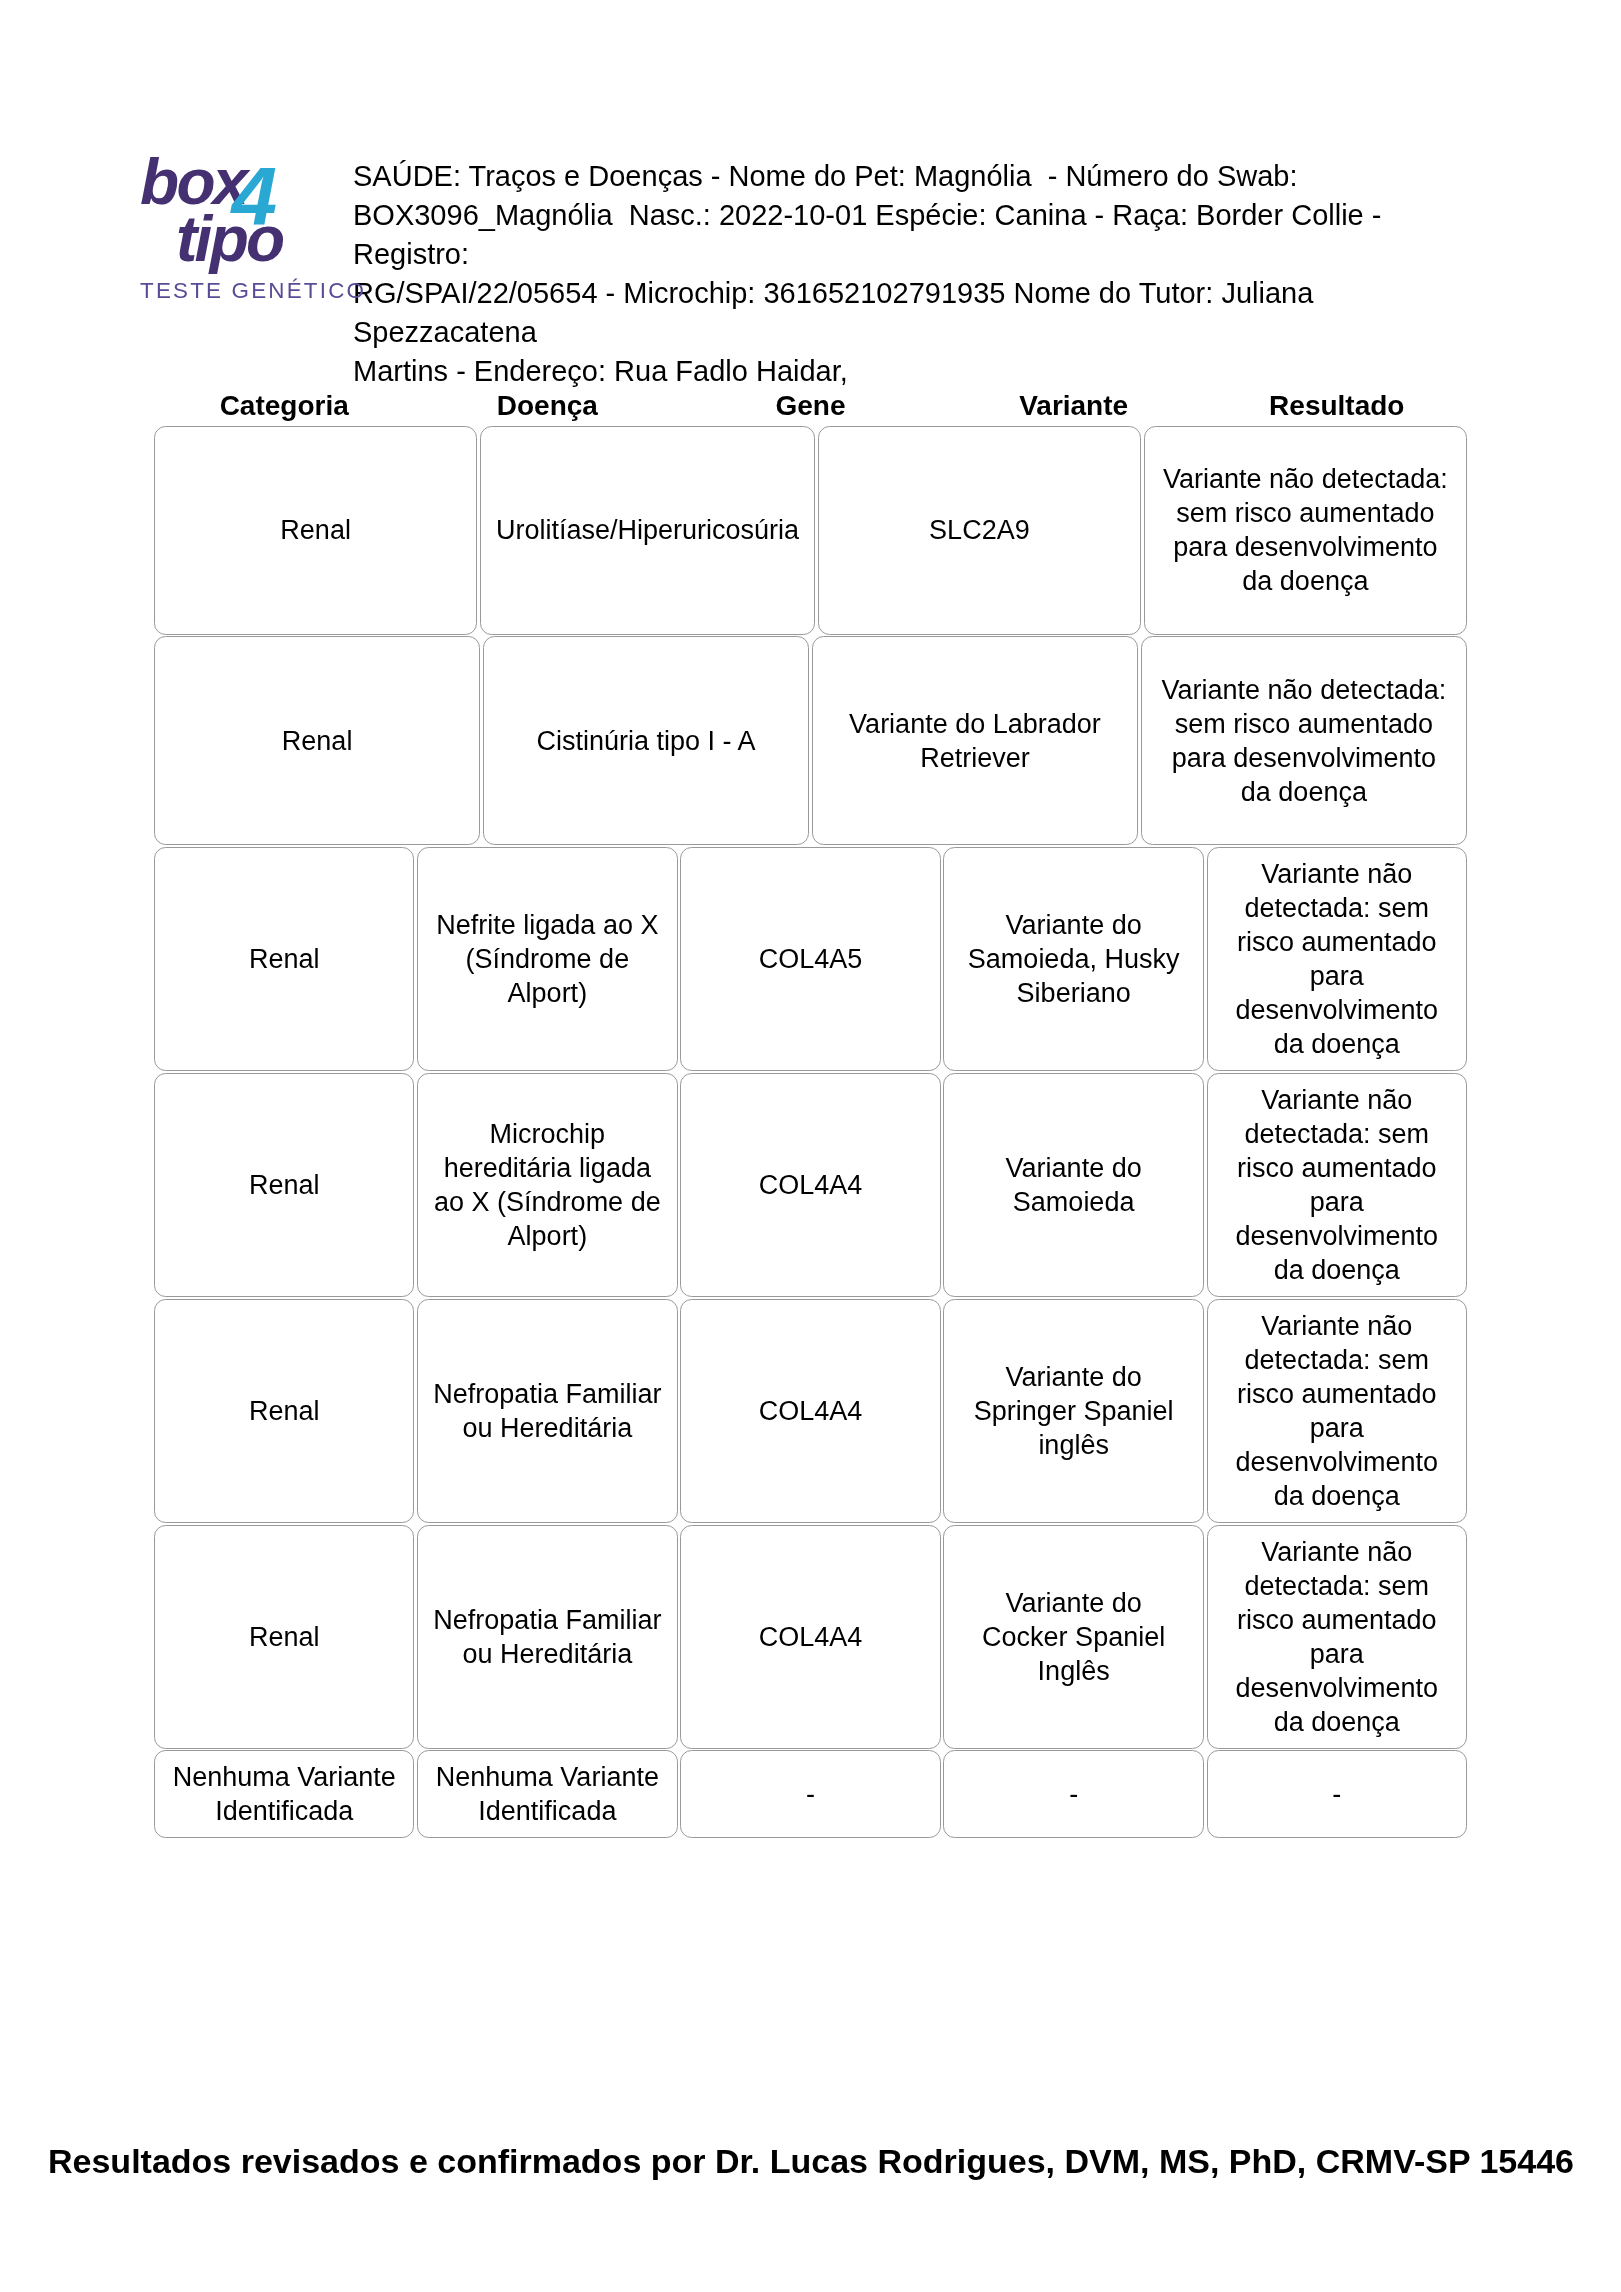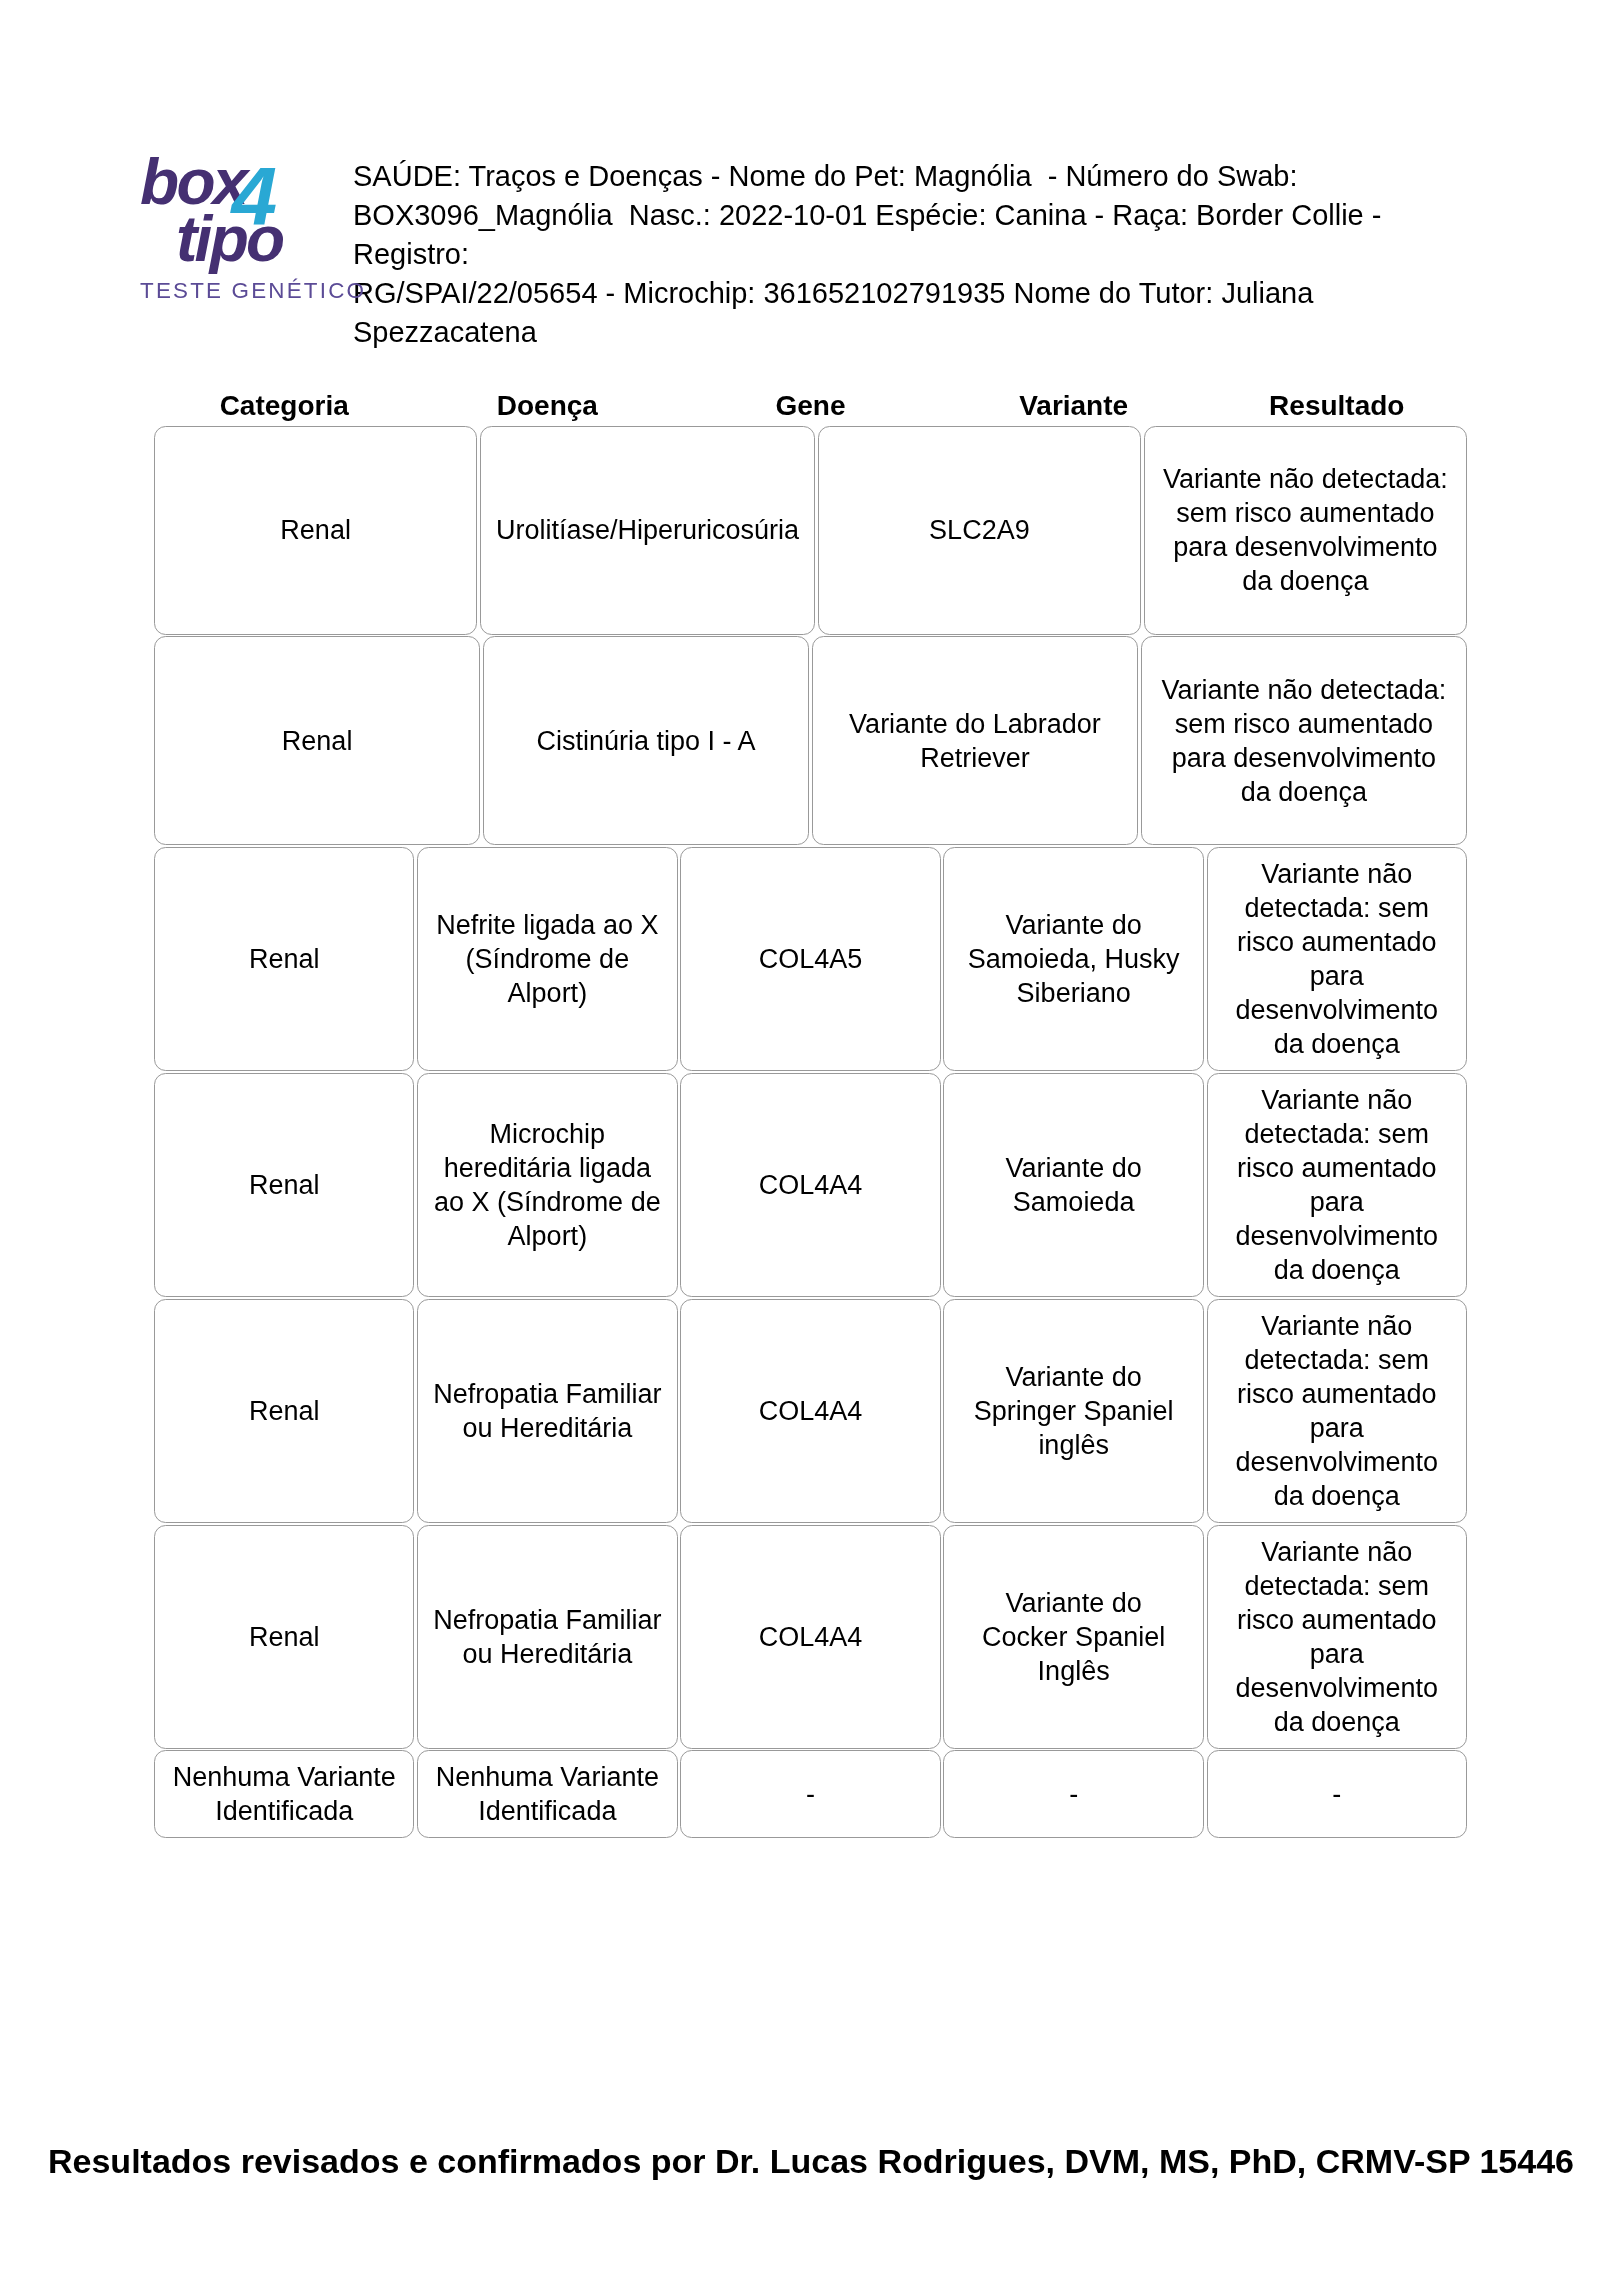--- a/index.html
+++ b/index.html
@@ -148,20 +148,21 @@
       <div class="logo-word">
         <span class="logo-box">box</span><span class="logo-4">4</span>
       </div>
       <div class="logo-pets">tipo</div>
       <div class="logo-tagline">TESTE GENÉTICO</div>
     </div>
     <div class="header-info" id="header-lines">
         <div class="header-line">SAÚDE: Traços e Doenças - Nome do Pet: Magnólia  - Número do Swab:</div>
         <div class="header-line">BOX3096_Magnólia  Nasc.: 2022-10-01 Espécie: Canina - Raça: Border Collie - Registro:</div>
         <div class="header-line">RG/SPAI/22/05654 - Microchip: 361652102791935 Nome do Tutor: Juliana Spezzacatena</div>
+        <div class="header-line">Martins - Endereço: Rua Fadlo Haidar,</div>
       </div>
   </header>
 
   <main class="table">
     <div class="thead" id="thead">
         <div class="th">Categoria</div>
         <div class="th">Doença</div>
         <div class="th">Gene</div>
         <div class="th">Variante</div>
         <div class="th">Resultado</div>

